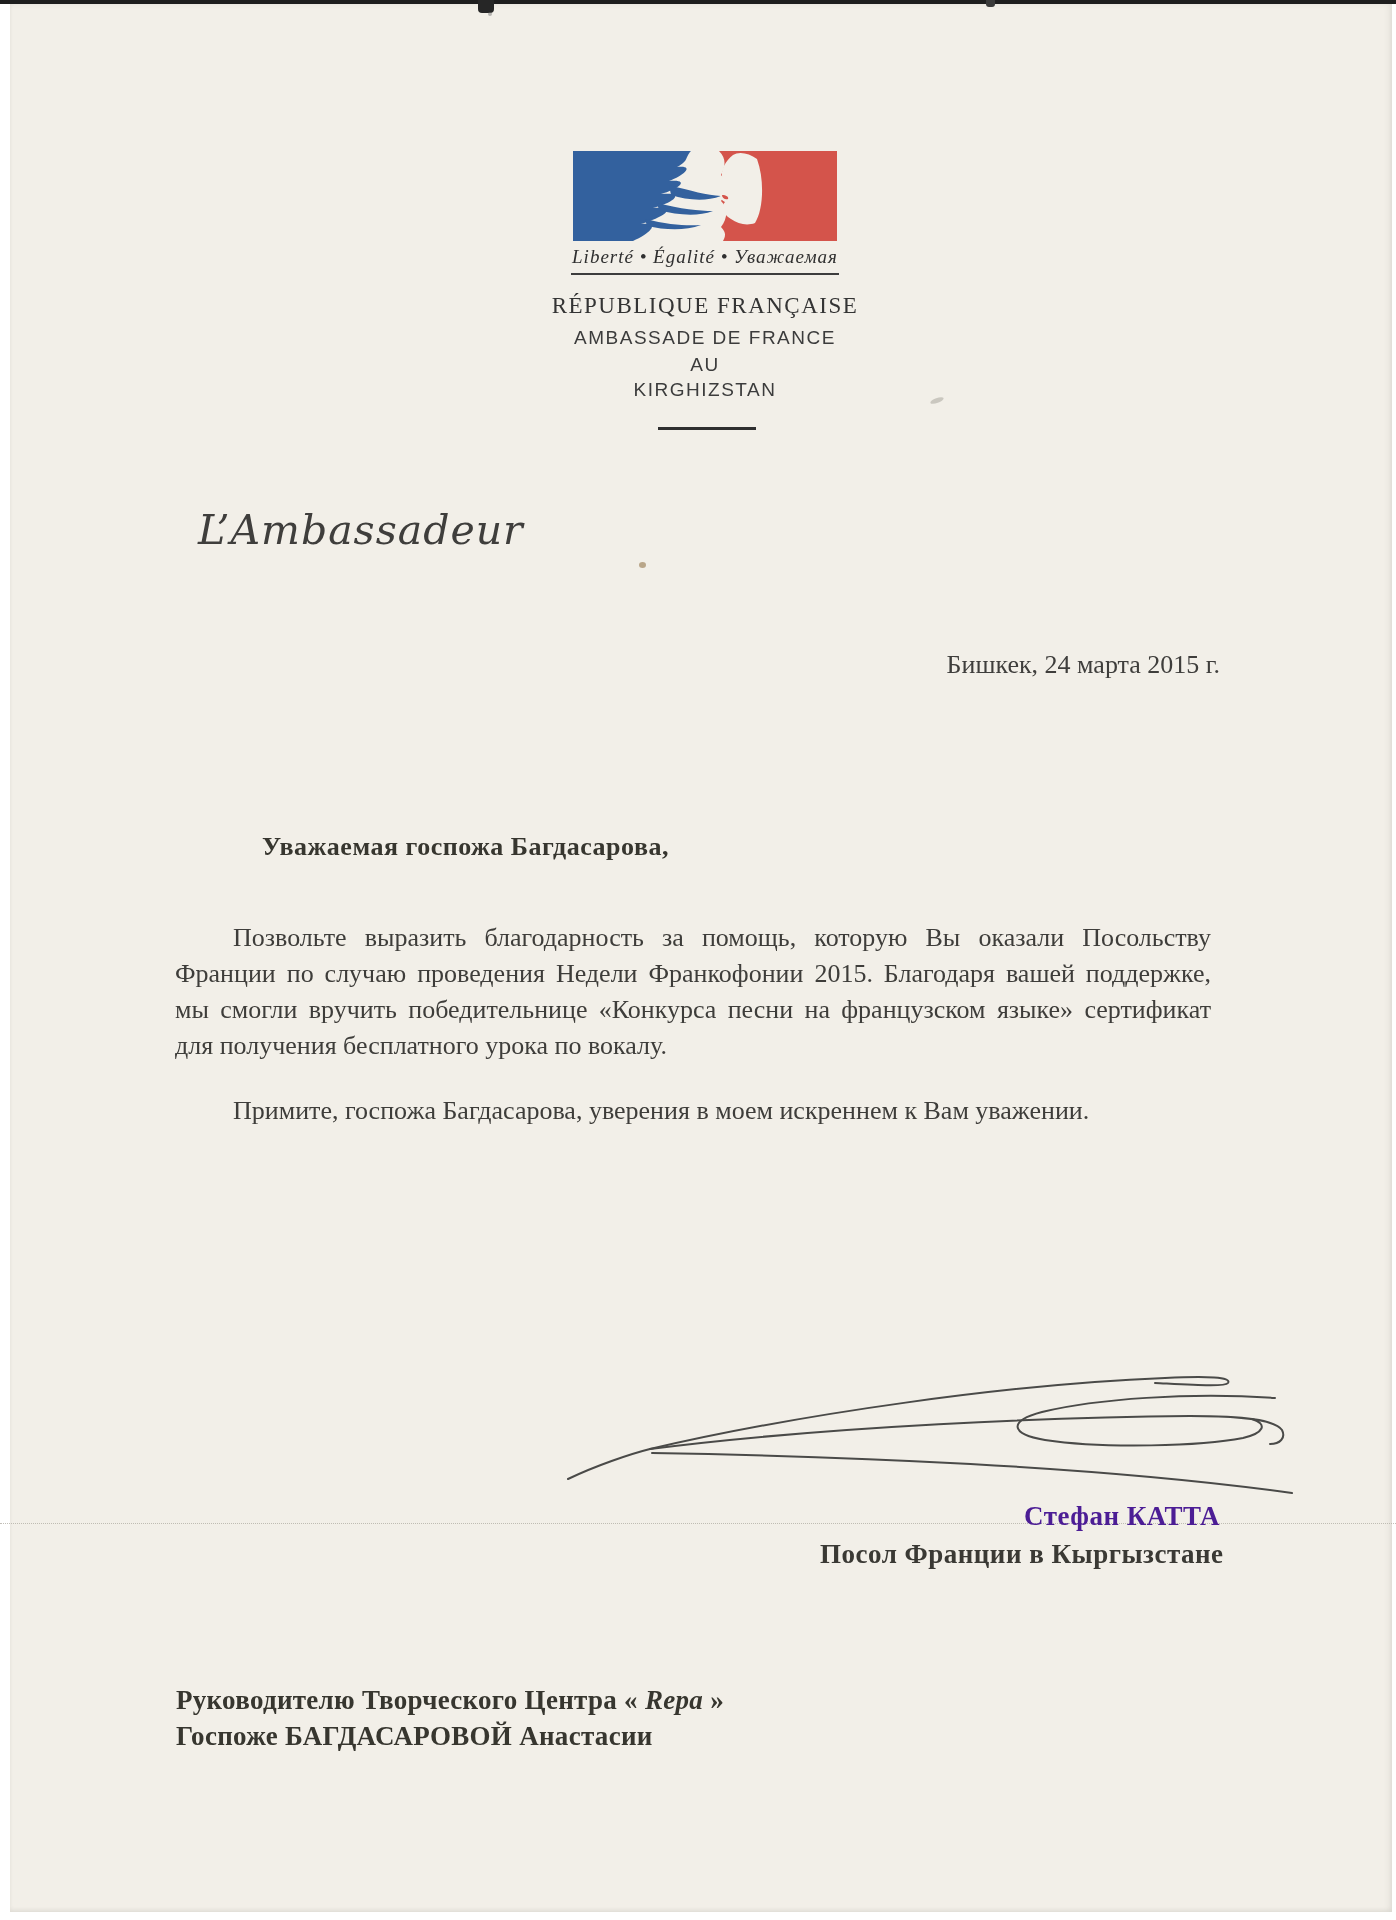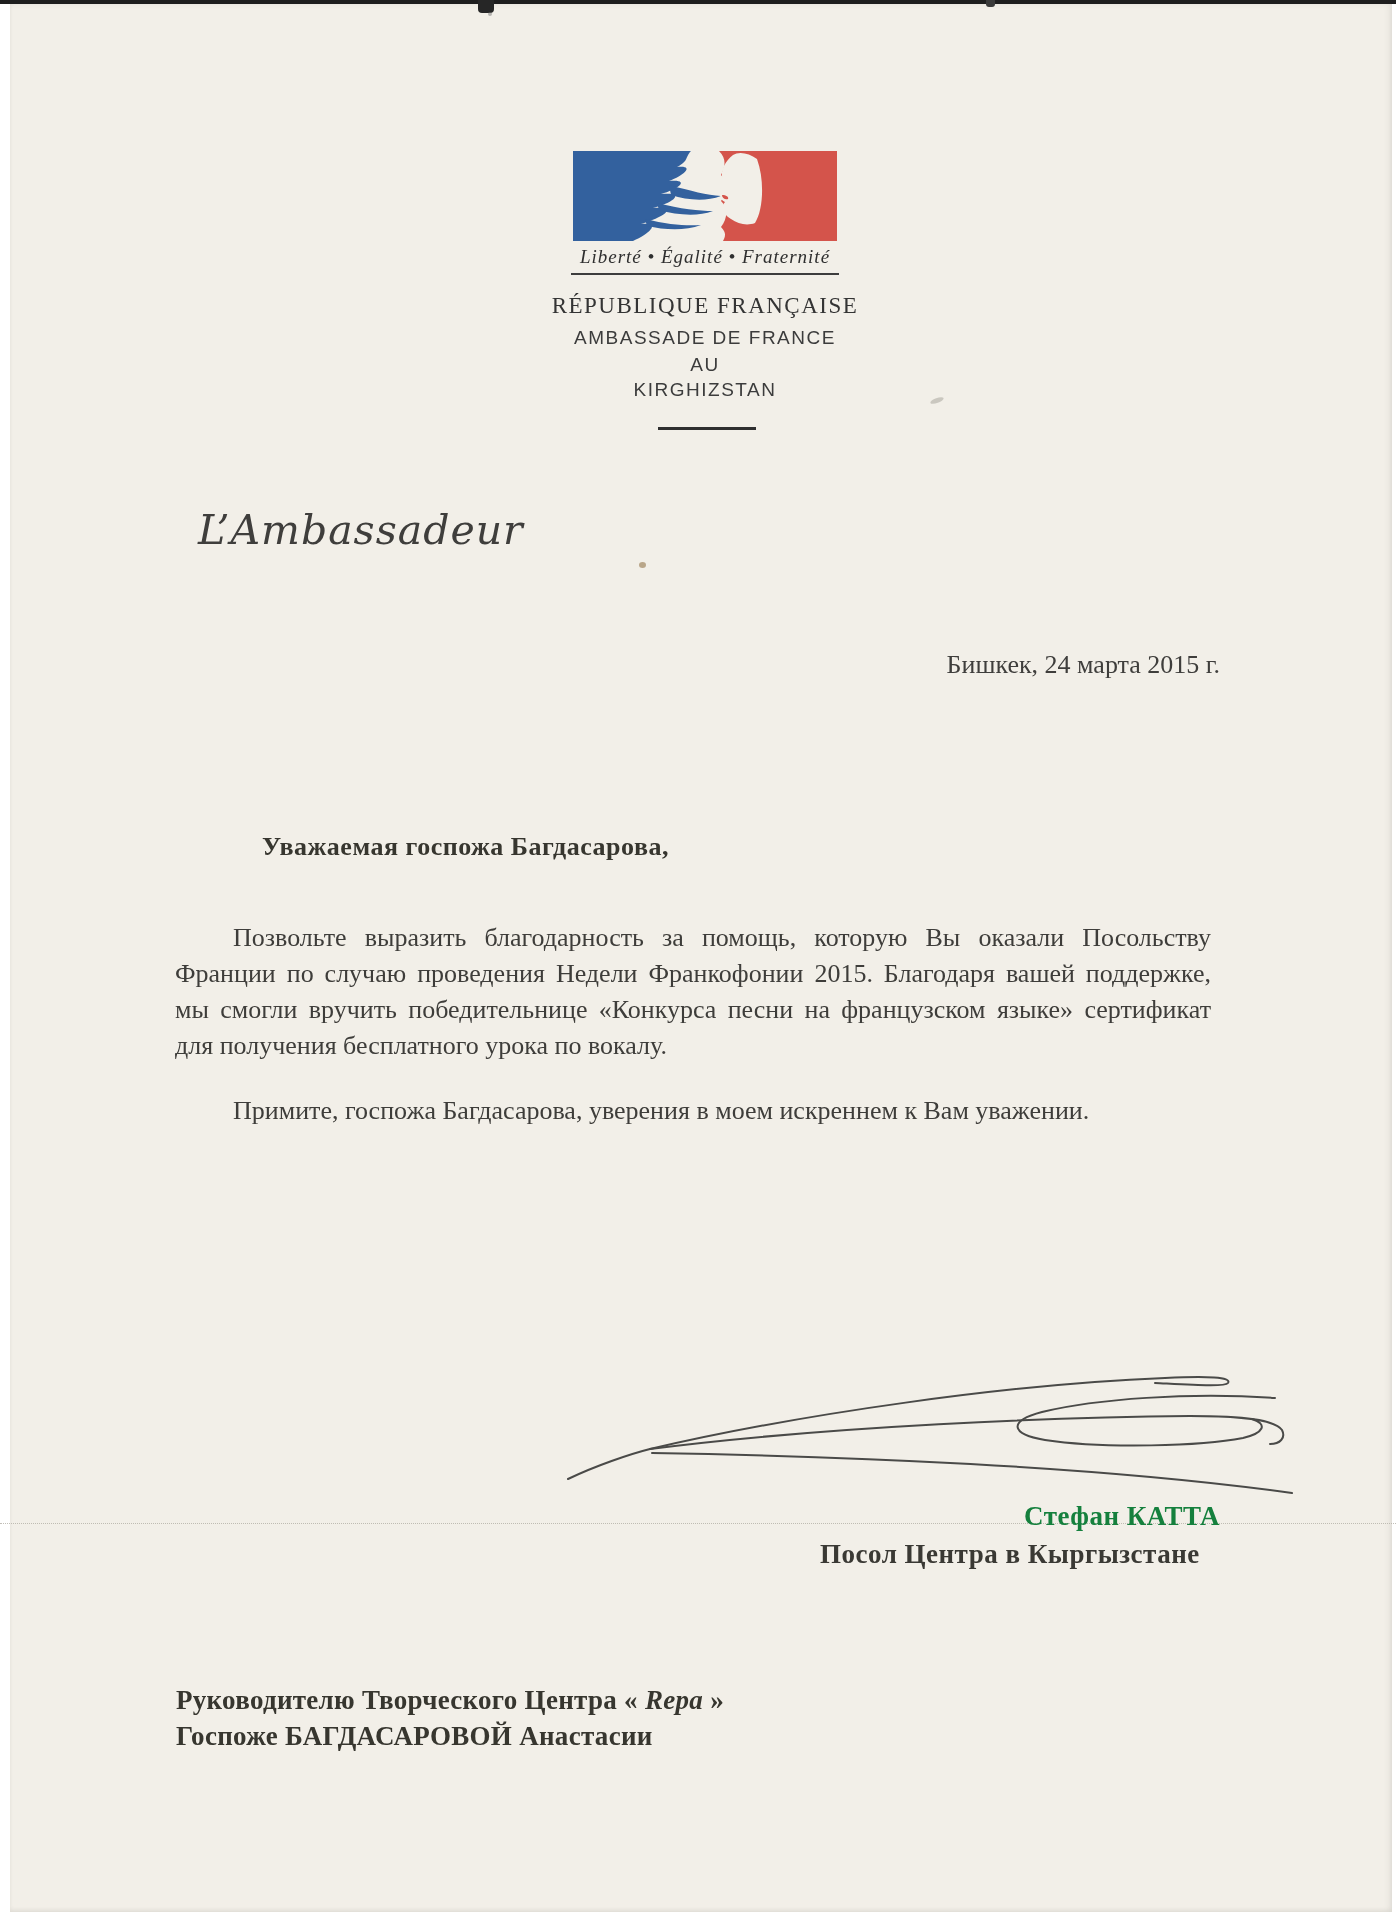--- a/index.html
+++ b/index.html
@@ -43,21 +43,21 @@
   .body-text{left:175px;top:920px;width:1048px;color:#3e3d3a;}
   .body-text p{
     margin:0 12px 29px 0;font-size:26px;line-height:36px;
     text-align:justify;text-indent:58px;
   }
   .body-text p:last-child{margin-bottom:0;}
 
   .signature-svg{left:540px;top:1356px;width:850px;height:150px;}
   .scan-line{left:0;top:1523px;width:1396px;height:0;border-top:1px dotted #b3b0a7;opacity:.8;}
 
-  .sig-name{left:1024px;top:1501px;font-size:27px;font-weight:bold;color:#15803d;letter-spacing:.5px;}
+  .sig-name{left:1024px;top:1501px;font-size:27px;font-weight:bold;color:#4c1d95;letter-spacing:.5px;}
   .sig-title{left:820px;top:1539px;font-size:27px;font-weight:bold;color:#3a3934;letter-spacing:.5px;}
 
   .recipient{left:176px;top:1682px;font-size:27px;font-weight:bold;
     color:#37362f;line-height:36px;letter-spacing:.3px;}
   .recipient .latin-name{font-style:italic;}
 
   .speck1{left:639px;top:562px;width:7px;height:6px;background:#8a6a3a;border-radius:50%;opacity:.55;}
   .speck2{left:930px;top:398px;width:14px;height:5px;background:#9a978f;border-radius:50%;opacity:.45;transform:rotate(-20deg);}
   .speck3{left:488px;top:12px;width:4px;height:4px;background:#777;border-radius:50%;opacity:.5;}
 </style>
@@ -82,21 +82,21 @@
   <path fill="#d4544b" d="M264,0 H146 C154,8 152,16 148,24 C156,32 154,42 148,50
     C156,58 154,68 148,76 C154,82 152,86 150,90 H264 Z"></path>
 
   <path fill="#f2efe8" d="M160,4 C150,12 147,22 150,30 C145,34 147,37 150,39
     C145,45 148,49 152,51 C147,57 150,63 158,68 C165,73 174,75 182,72
     C190,60 192,30 184,8 C176,2 166,0 160,4 Z"></path>
 
   <path fill="#d4544b" d="M149,44 C153,44 156,46 155,48 C152,49 149,47 149,44 Z"></path>
 </svg>
 
-<div class="abs motto">Liberté • Égalité • Fraternité</div>
+<div class="abs motto">Liberté • Égalité • Уважаемая</div>
 <div class="abs rule"></div>
 <div class="abs republic">RÉPUBLIQUE FRANÇAISE</div>
 
 <div class="abs amb amb1">AMBASSADE DE FRANCE</div>
 <div class="abs amb amb2">AU</div>
 <div class="abs amb amb3">KIRGHIZSTAN</div>
 <div class="abs kz-underline"></div>
 
 <div class="abs ambassadeur">L’Ambassadeur</div>
 
@@ -116,21 +116,21 @@
   <path d="M110,93 C290,70 520,61 650,60 C705,60 735,64 742,74 C746,82 740,88 730,88"></path>
 
   <path d="M735,42 C650,36 555,43 502,56 C468,65 470,78 505,84 C565,93 662,90 703,82 C724,77 728,68 712,63"></path>
 
   <path d="M112,97 C300,100 560,110 752,137"></path>
 </svg>
 
 <div class="abs scan-line"></div>
 
 <div class="abs sig-name">Стефан КАТТА</div>
-<div class="abs sig-title">Посол Центра в Кыргызстане</div>
+<div class="abs sig-title">Посол Франции в Кыргызстане</div>
 
 <div class="abs recipient">
   <div><span>Руководителю Творческого Центра  « </span><span class="latin-name">Repa</span><span> »</span></div>
   <div>Госпоже БАГДАСАРОВОЙ Анастасии</div>
 </div>
 
 <div class="abs speck1"></div>
 <div class="abs speck2"></div>
 <div class="abs speck3"></div>
 

